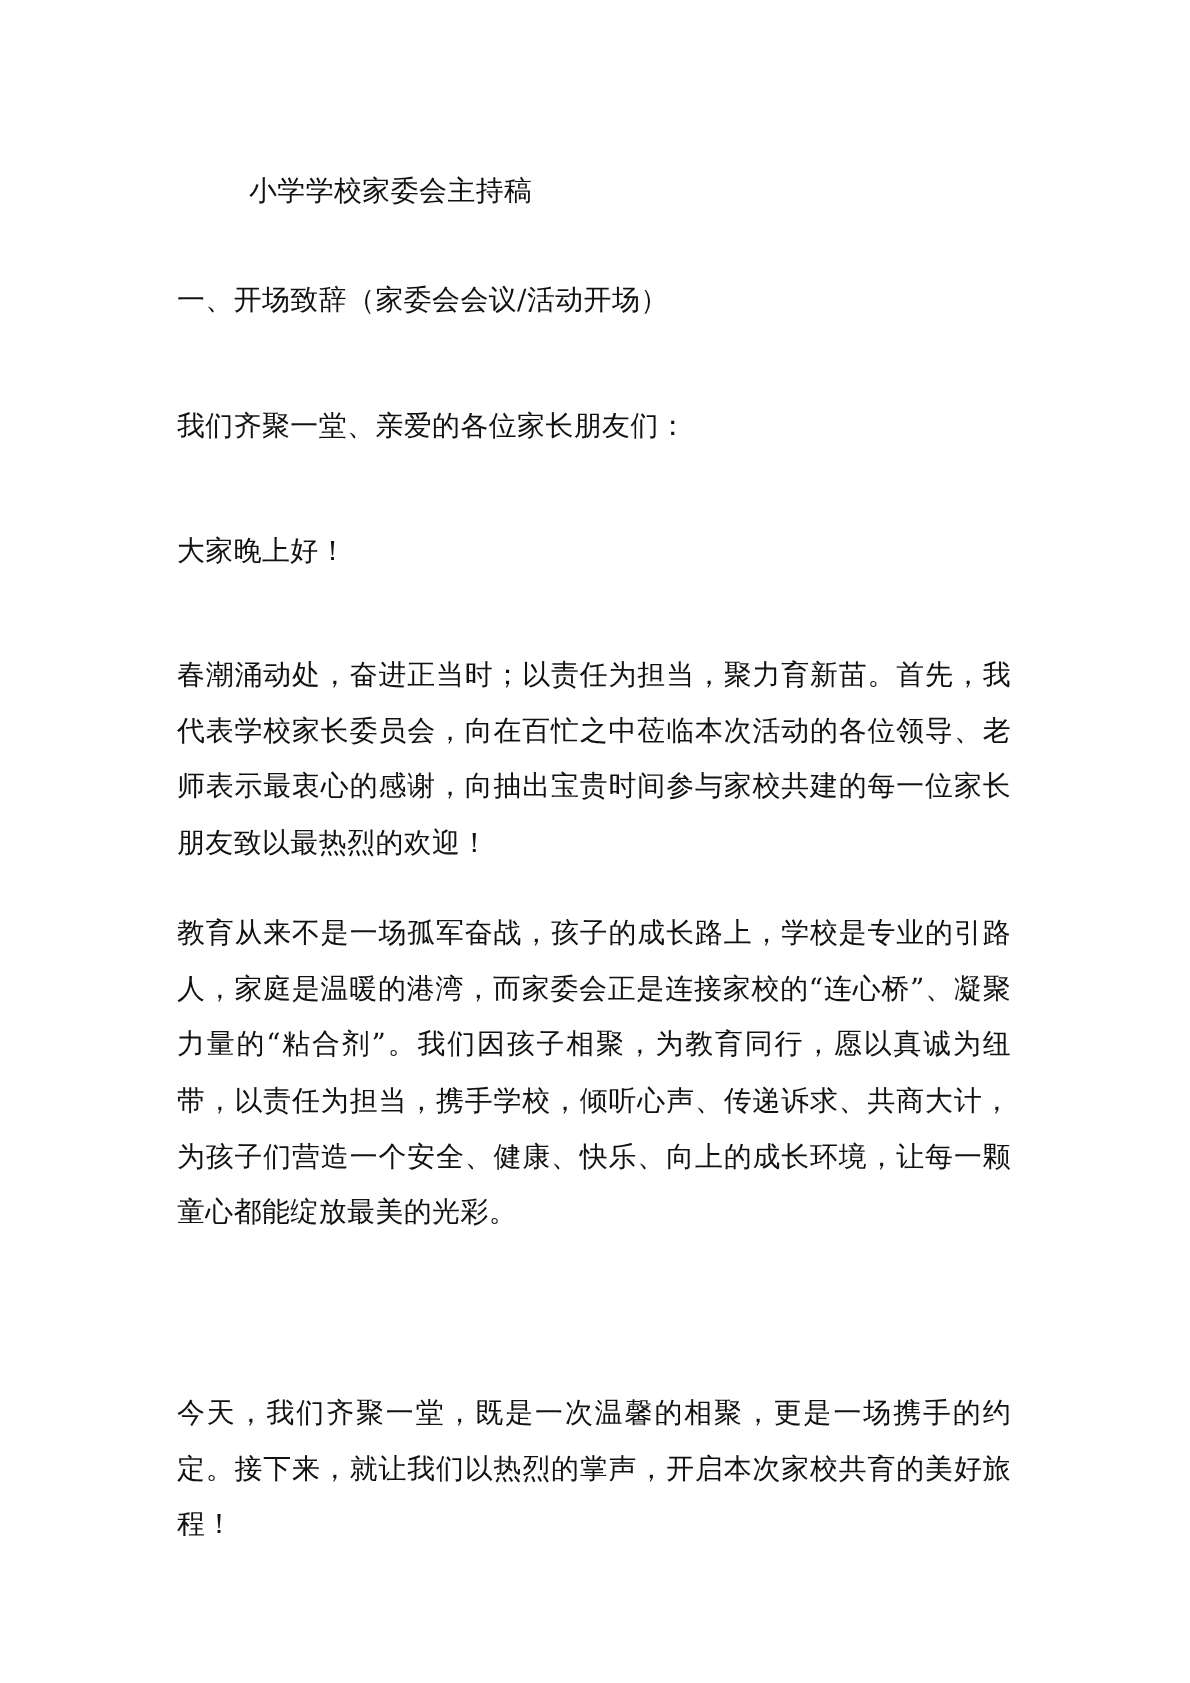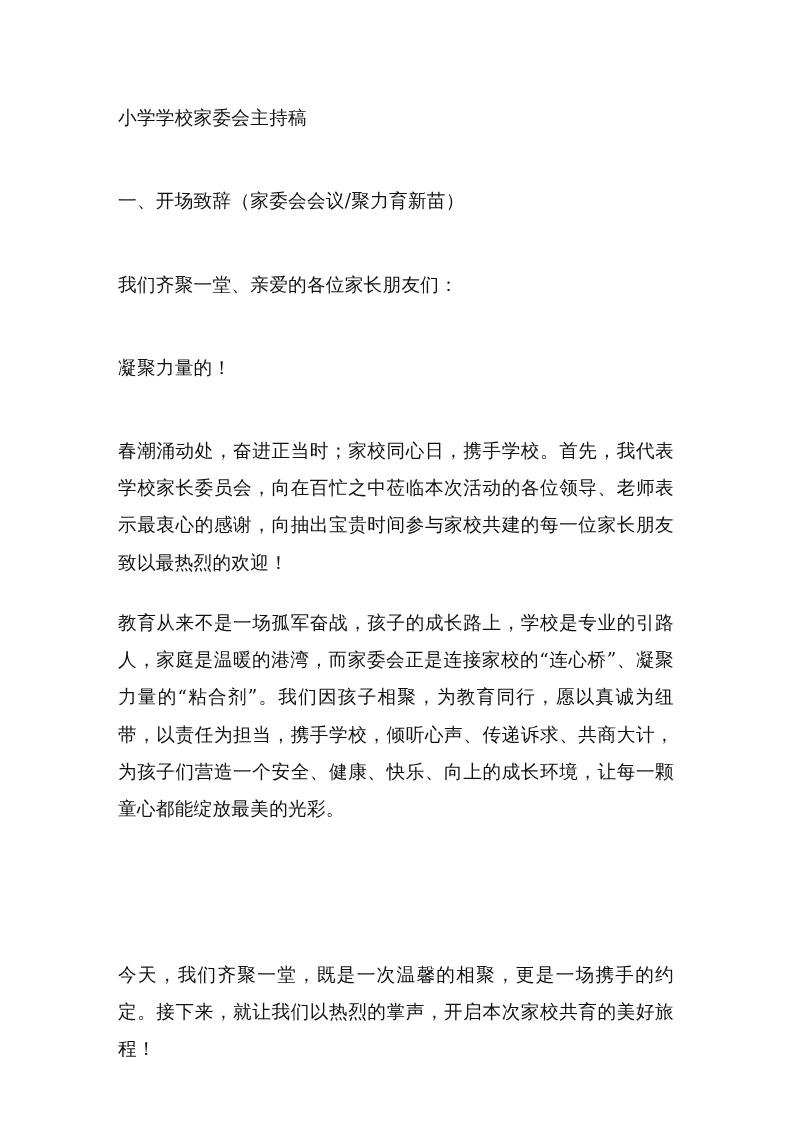--- a/index.html
+++ b/index.html
@@ -26,32 +26,32 @@
     left: 0;
     width: 556px;
     font-size: 18.6px;
     line-height: 37.2px;
     letter-spacing: 0.3px;
     text-align: justify;
     text-align-last: left;
     word-break: break-all;
     white-space: normal;
   }
-  .title { top: 99px; }
+  .title { top: 109px; margin-left: 48px; }
   .section-heading { top: 182px; }
   .salutation { top: 266px; }
   .greeting { top: 349px; }
   .para-1 { top: 432px; }
   .para-2 { top: 604px; }
-  .para-3 { top: 924px; margin-top: 32px; }
+  .para-3 { top: 924px; }
 </style>
 </head>
 <body>
 
 <div class="page">
   <div class="line-block title">小学学校家委会主持稿</div>
-  <div class="line-block section-heading">一、开场致辞（家委会会议/聚力育新苗）</div>
+  <div class="line-block section-heading">一、开场致辞（家委会会议/活动开场）</div>
   <div class="line-block salutation">我们齐聚一堂、亲爱的各位家长朋友们：</div>
-  <div class="line-block greeting">凝聚力量的！</div>
-  <div class="line-block para-1">春潮涌动处，奋进正当时；家校同心日，携手学校。首先，我代表学校家长委员会，向在百忙之中莅临本次活动的各位领导、老师表示最衷心的感谢，向抽出宝贵时间参与家校共建的每一位家长朋友致以最热烈的欢迎！</div>
+  <div class="line-block greeting">大家晚上好！</div>
+  <div class="line-block para-1">春潮涌动处，奋进正当时；以责任为担当，聚力育新苗。首先，我代表学校家长委员会，向在百忙之中莅临本次活动的各位领导、老师表示最衷心的感谢，向抽出宝贵时间参与家校共建的每一位家长朋友致以最热烈的欢迎！</div>
   <div class="line-block para-2">教育从来不是一场孤军奋战，孩子的成长路上，学校是专业的引路人，家庭是温暖的港湾，而家委会正是连接家校的“连心桥”、凝聚力量的“粘合剂”。我们因孩子相聚，为教育同行，愿以真诚为纽带，以责任为担当，携手学校，倾听心声、传递诉求、共商大计，为孩子们营造一个安全、健康、快乐、向上的成长环境，让每一颗童心都能绽放最美的光彩。</div>
   <div class="line-block para-3">今天，我们齐聚一堂，既是一次温馨的相聚，更是一场携手的约定。接下来，就让我们以热烈的掌声，开启本次家校共育的美好旅程！</div>
 </div>
 
 </body></html>

